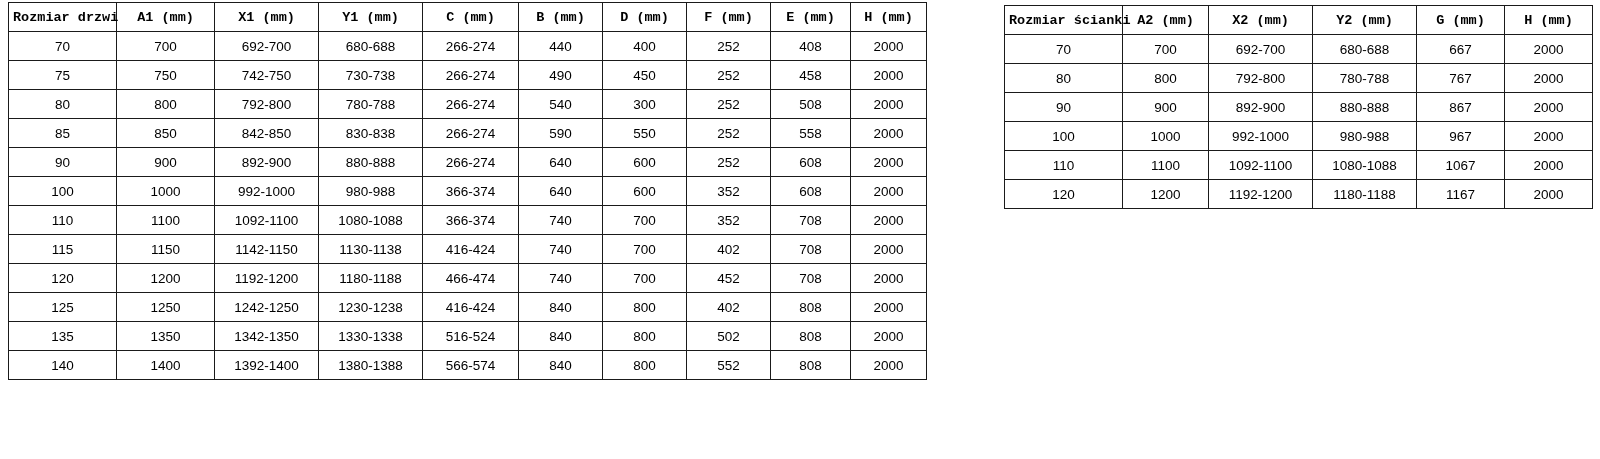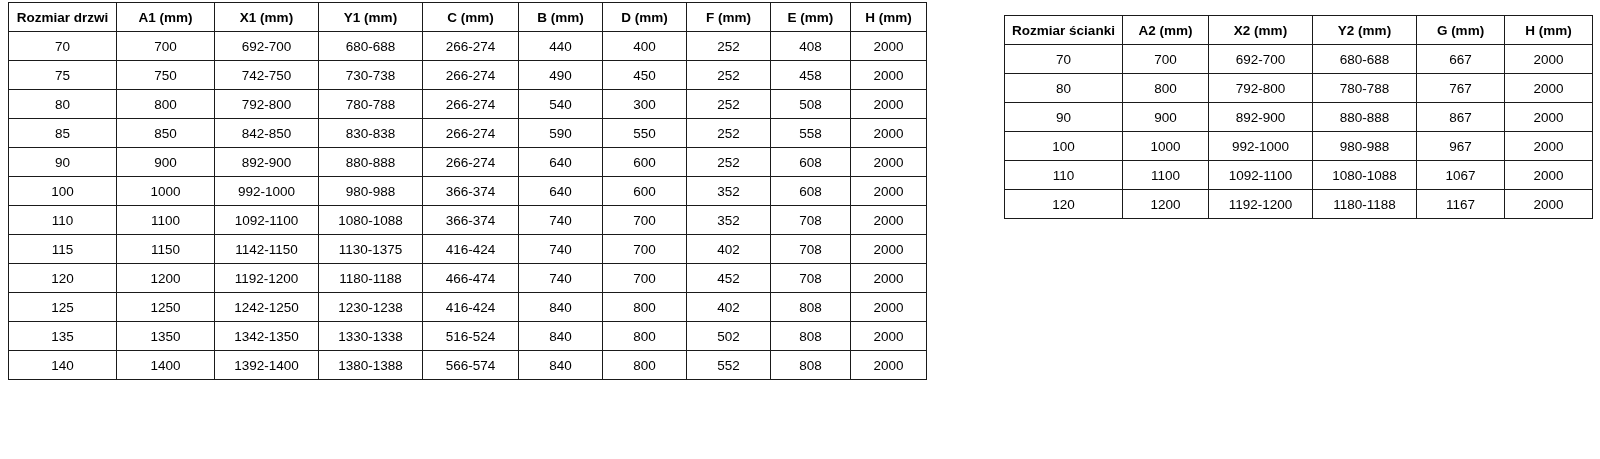--- a/index.html
+++ b/index.html
@@ -30,20 +30,21 @@
     text-align: center;
     vertical-align: middle;
     font-size: 13.5px;
     height: 28px;
     padding: 0 4px;
     white-space: nowrap;
   }
   table.spec th {
     font-weight: bold;
     font-size: 13.5px;
+    font-family: Liberation Mono, monospace;
   }
   table.spec td {
     font-weight: normal;
   }
 
   
   #table-doors-wrap {
     position: absolute;
     left: 8px;
     top: 2px;
@@ -59,21 +60,21 @@
   #table-doors col.c5 { width: 84px; }
   #table-doors col.c6 { width: 84px; }
   #table-doors col.c7 { width: 84px; }
   #table-doors col.c8 { width: 80px; }
   #table-doors col.c9 { width: 76px; }
 
   
   #table-walls-wrap {
     position: absolute;
     left: 1004px;
-    top: 15px;
+    top: 5px;
   }
   #table-walls {
     width: 588px;
   }
   #table-walls col.c0 { width: 118px; }
   #table-walls col.c1 { width: 86px; }
   #table-walls col.c2 { width: 104px; }
   #table-walls col.c3 { width: 104px; }
   #table-walls col.c4 { width: 88px; }
   #table-walls col.c5 { width: 88px; }
@@ -193,21 +194,21 @@
             <td>740</td>
             <td>700</td>
             <td>352</td>
             <td>708</td>
             <td>2000</td>
           </tr>
           <tr>
             <td>115</td>
             <td>1150</td>
             <td>1142-1150</td>
-            <td>1130-1375</td>
+            <td>1130-1138</td>
             <td>416-424</td>
             <td>740</td>
             <td>700</td>
             <td>402</td>
             <td>708</td>
             <td>2000</td>
           </tr>
           <tr>
             <td>120</td>
             <td>1200</td>

